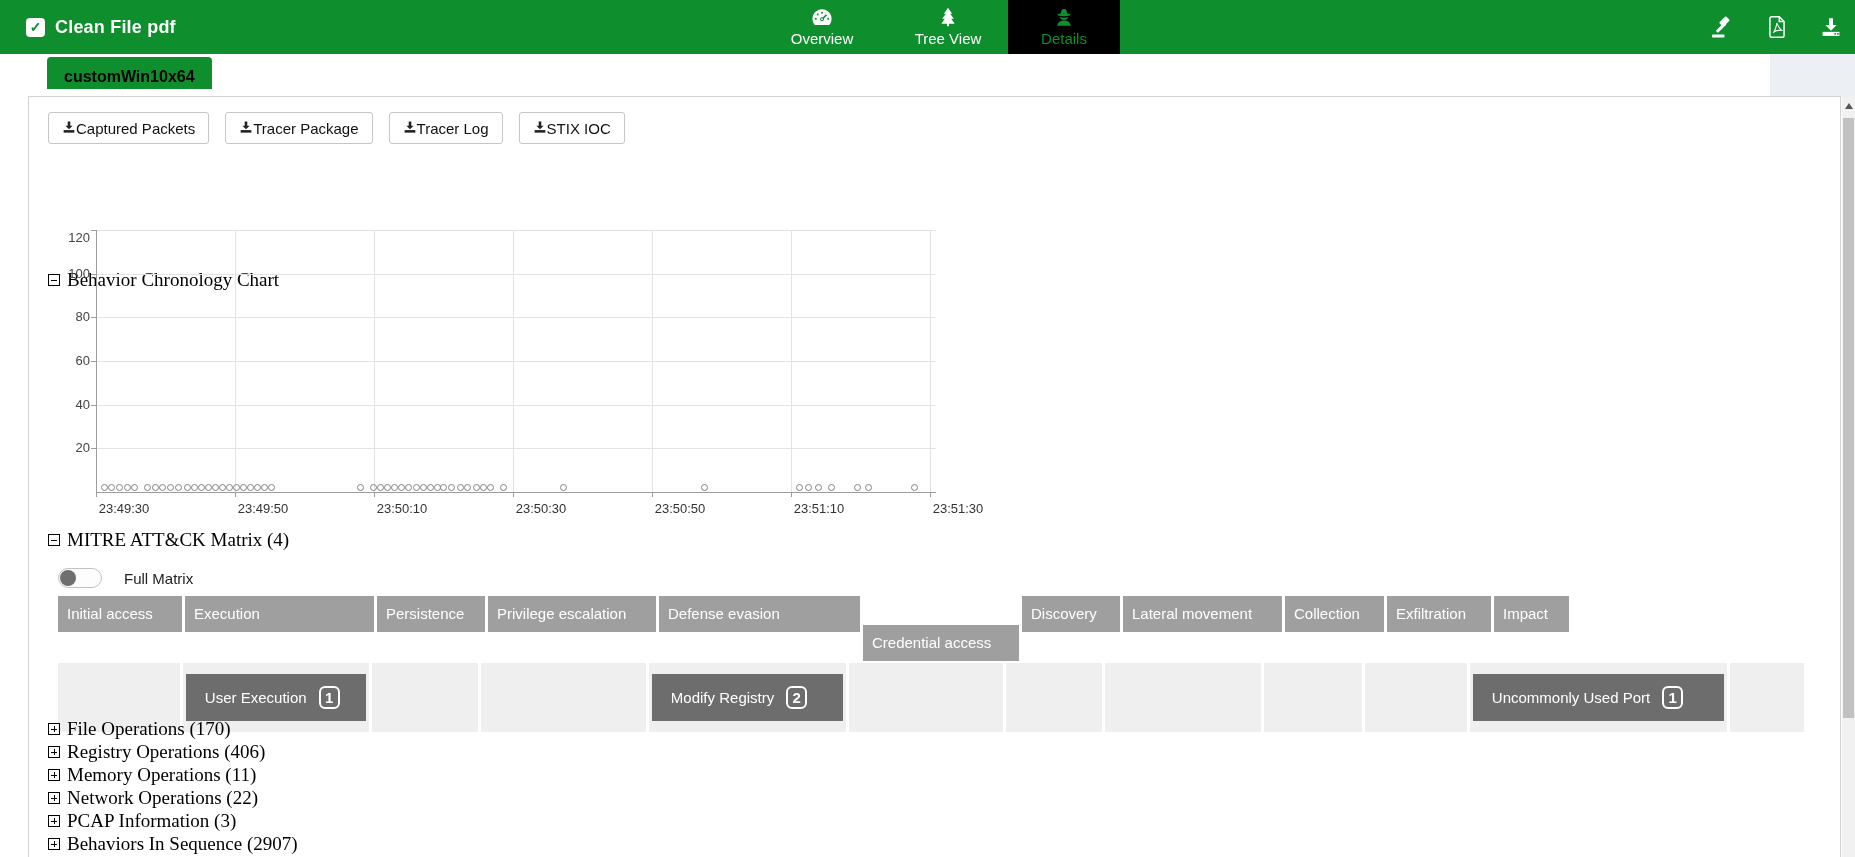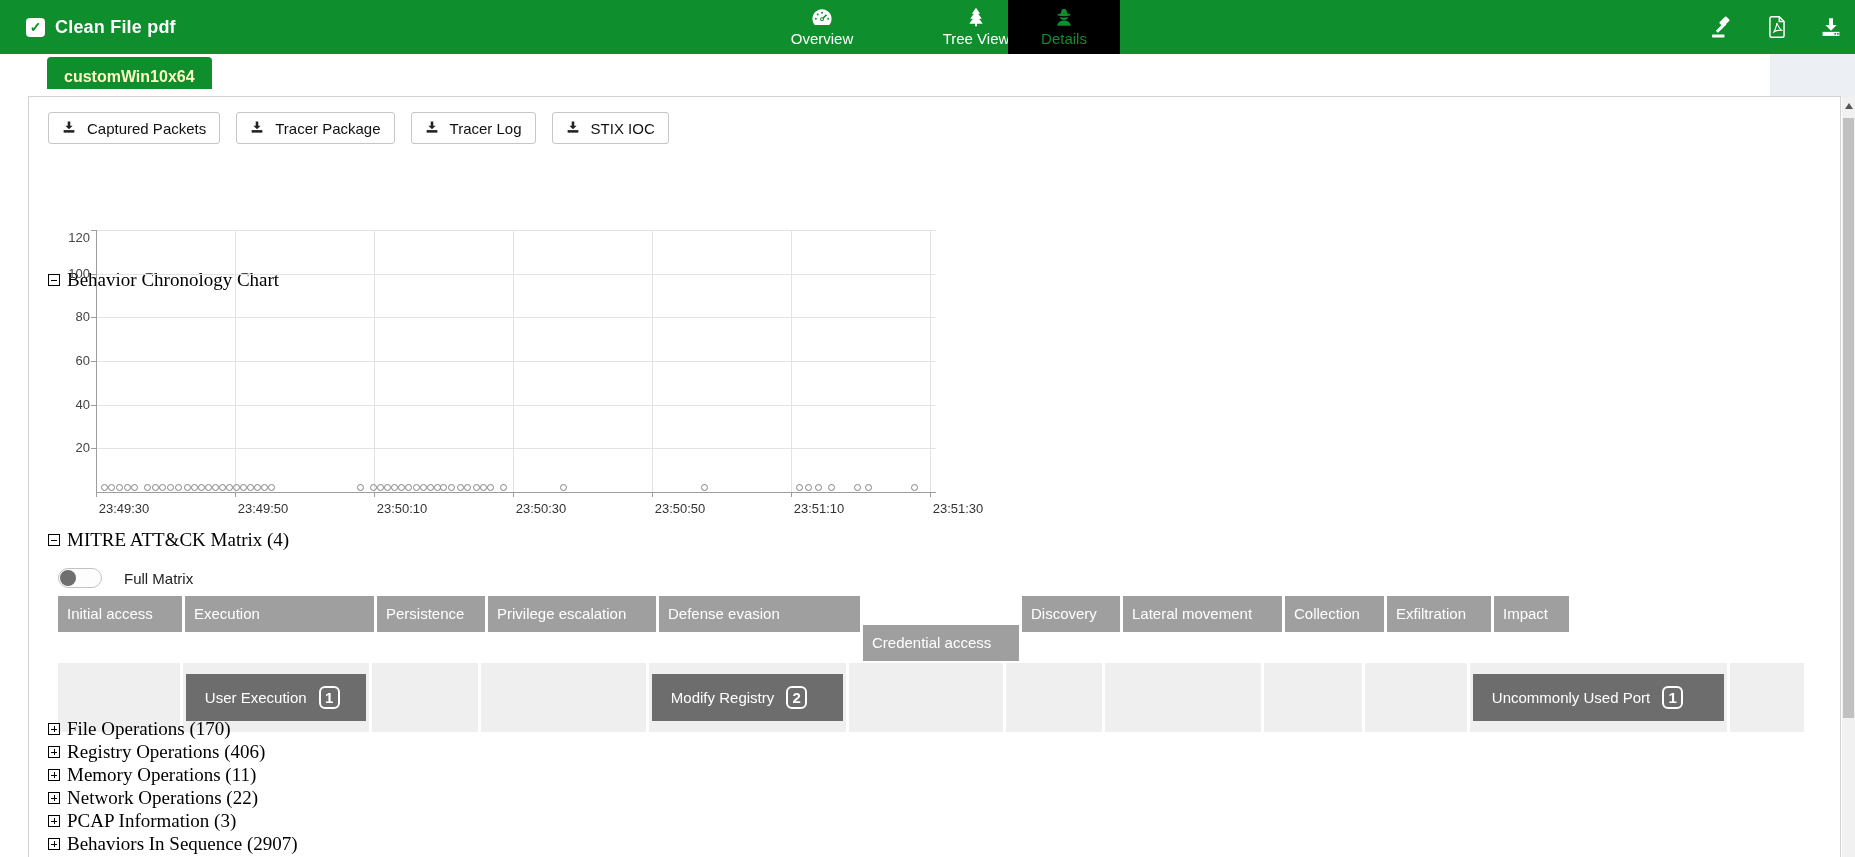--- a/index.html
+++ b/index.html
@@ -16,30 +16,30 @@
   .tab { position:absolute; top:0; width:112px; height:54px; text-align:center; color:#fff; cursor:pointer; }
   .tab .t-icon { margin-top:5px; height:24px; display:flex; justify-content:center; align-items:center; }
   .tab .t-label { font-size:15px; line-height:20px; }
   .tab.active { background:#000000; color:#0e8e2c; }
 
   .tb-actions { position:absolute; right:12px; top:0; height:54px; display:flex; align-items:center; gap:30px; }
   .tb-actions .act { width:24px; height:24px; display:flex; align-items:center; justify-content:center; cursor:pointer; }
 
   
   .strip-gutter { position:absolute; left:1770px; top:54px; width:85px; height:43px; background:#ecf0f4; }
-  .vm-tab { position:absolute; left:47px; top:57px; height:32px; background:#0e8e2c; color:#fef9c3;
+  .vm-tab { position:absolute; left:47px; top:57px; height:32px; background:#0e8e2c; color:#000000;
             font-size:16px; font-weight:700; line-height:40px; padding:0 17px; border-radius:4px 4px 0 0; cursor:pointer; }
 
   
   .panel { position:absolute; left:28px; top:96px; width:1813px; height:761px; background:#fff;
            border:1px solid #d2d2d2; border-bottom:none; }
 
   
   .dl-row { position:absolute; left:19px; top:15px; display:flex; gap:16px; }
-  .dl-btn { display:flex; align-items:center; gap:11px; height:32px; padding:0 13px; background:#fff;
+  .dl-btn { display:flex; align-items:center; gap:0; height:32px; padding:0 13px; background:#fff;
             border:1px solid #c6c6c6; border-radius:3px; font-size:15px; color:#111; cursor:pointer; }
 
   
   .sec-head { position:absolute; left:19px; display:flex; align-items:center; gap:7px;
               font-family:"Liberation Serif", serif; font-size:19px; color:#000; cursor:pointer; }
   .box-icon { position:relative; width:12px; height:12px; border:1px solid #000; display:inline-block; flex:0 0 12px; }
   .box-icon::before { content:""; position:absolute; left:2px; right:2px; top:5px; height:1px; background:#000; }
   .box-icon.plus::after { content:""; position:absolute; top:2px; bottom:2px; left:5px; width:1px; background:#000; }
 
   
@@ -102,21 +102,21 @@
             <circle cx="18.8" cy="13" r="1.1"></circle>
           </g>
         <line x1="12" y1="13.5" x2="17" y2="8.5" stroke="#0e8e2c" stroke-width="1.8"></line>
         <circle cx="12" cy="13.5" r="2.1" fill="#0e8e2c"></circle>
         <circle cx="12" cy="13.5" r="1" fill="#fff"></circle>
       </svg>
     </div>
     <div class="t-label">Overview</div>
   </div>
 
-  <div class="tab" style="left:920px;text-align:center;">
+  <div class="tab" style="left:892px;text-align:center;">
     <div class="t-icon">
       <svg width="20" height="22" viewBox="0 0 24 24">
         <path fill="#fff" d="M12 1 L17 8 H14.6 L19 14 H15.8 L20 20 H13.2 V23 H10.8 V20 H4 L8.2 14 H5 L9.4 8 H7 Z"></path>
       </svg>
     </div>
     <div class="t-label">Tree View</div>
   </div>
 
   <div class="tab active" style="left:1008px;">
     <div class="t-icon">

